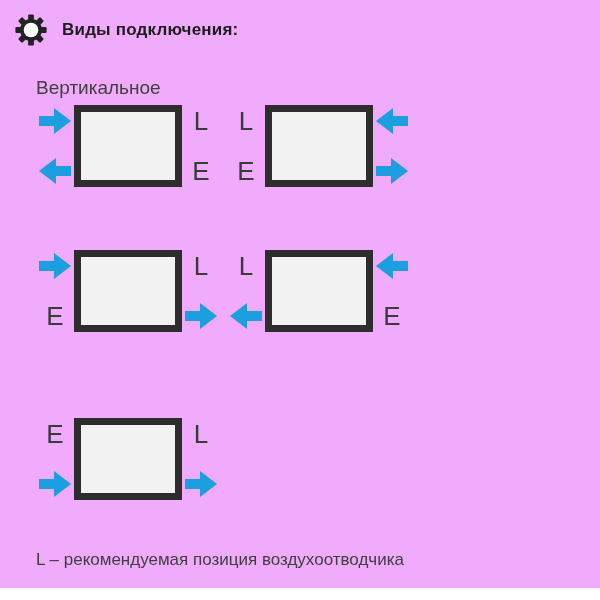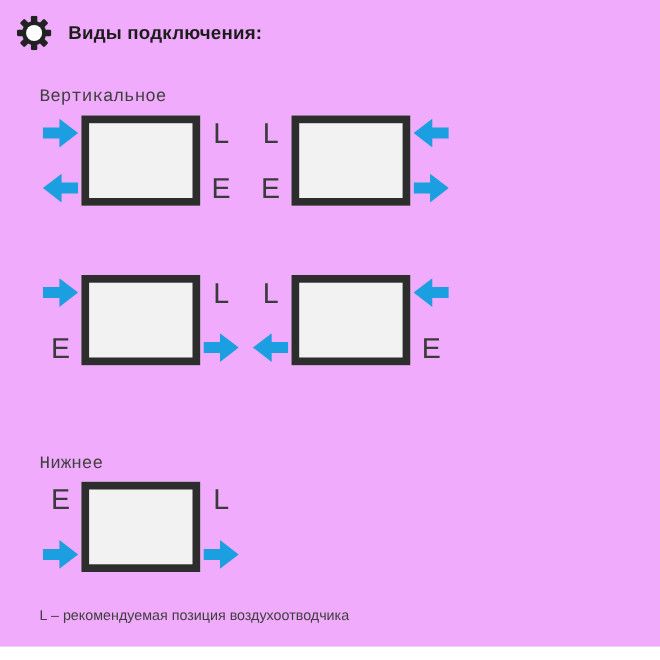--- a/index.html
+++ b/index.html
@@ -36,24 +36,23 @@
     color: #1c1c1c;
     letter-spacing: 0.2px;
   }
 
   
   .section {
     position: absolute;
     left: 36px;
   }
   .section-label {
-    font-size: 16px;
+    font-size: 19px;
     color: #3f3f3f;
     line-height: 20px;
-    font-family: Liberation Mono, monospace;
   }
   .row {
     display: flex;
     gap: 7px;
     margin-top: 7px;
   }
 
   
   .diagram {
     position: relative;
@@ -93,21 +92,21 @@
     height: 26px;
     display: block;
   }
   .arrow.left { transform: scaleX(-1); }
 
   
   #legend {
     position: absolute;
     left: 36px;
     top: 551px;
-    font-size: 13px;
+    font-size: 17px;
     color: #3f3f3f;
     line-height: 17px;
   }
 
   #sec-vertical { top: 78px; }
   #sec-diagonal { top: 243px; }
   #sec-bottom   { top: 411px; }
 </style>
 </head>
 <body>
@@ -230,21 +229,20 @@
         </div>
         <div class="slot r b">
           <span class="port-letter">E</span>
         </div>
       </div>
 
     </div>
   </div>
 
   <div class="section" id="sec-bottom">
-    <div class="section-label">Нижнее</div>
     <div class="row">
 
       <div class="diagram">
         <div class="box"></div>
         <div class="slot l t">
           <span class="port-letter">E</span>
         </div>
         <div class="slot l b">
           <svg class="arrow">
               <use href="#sym-arrow"></use>

